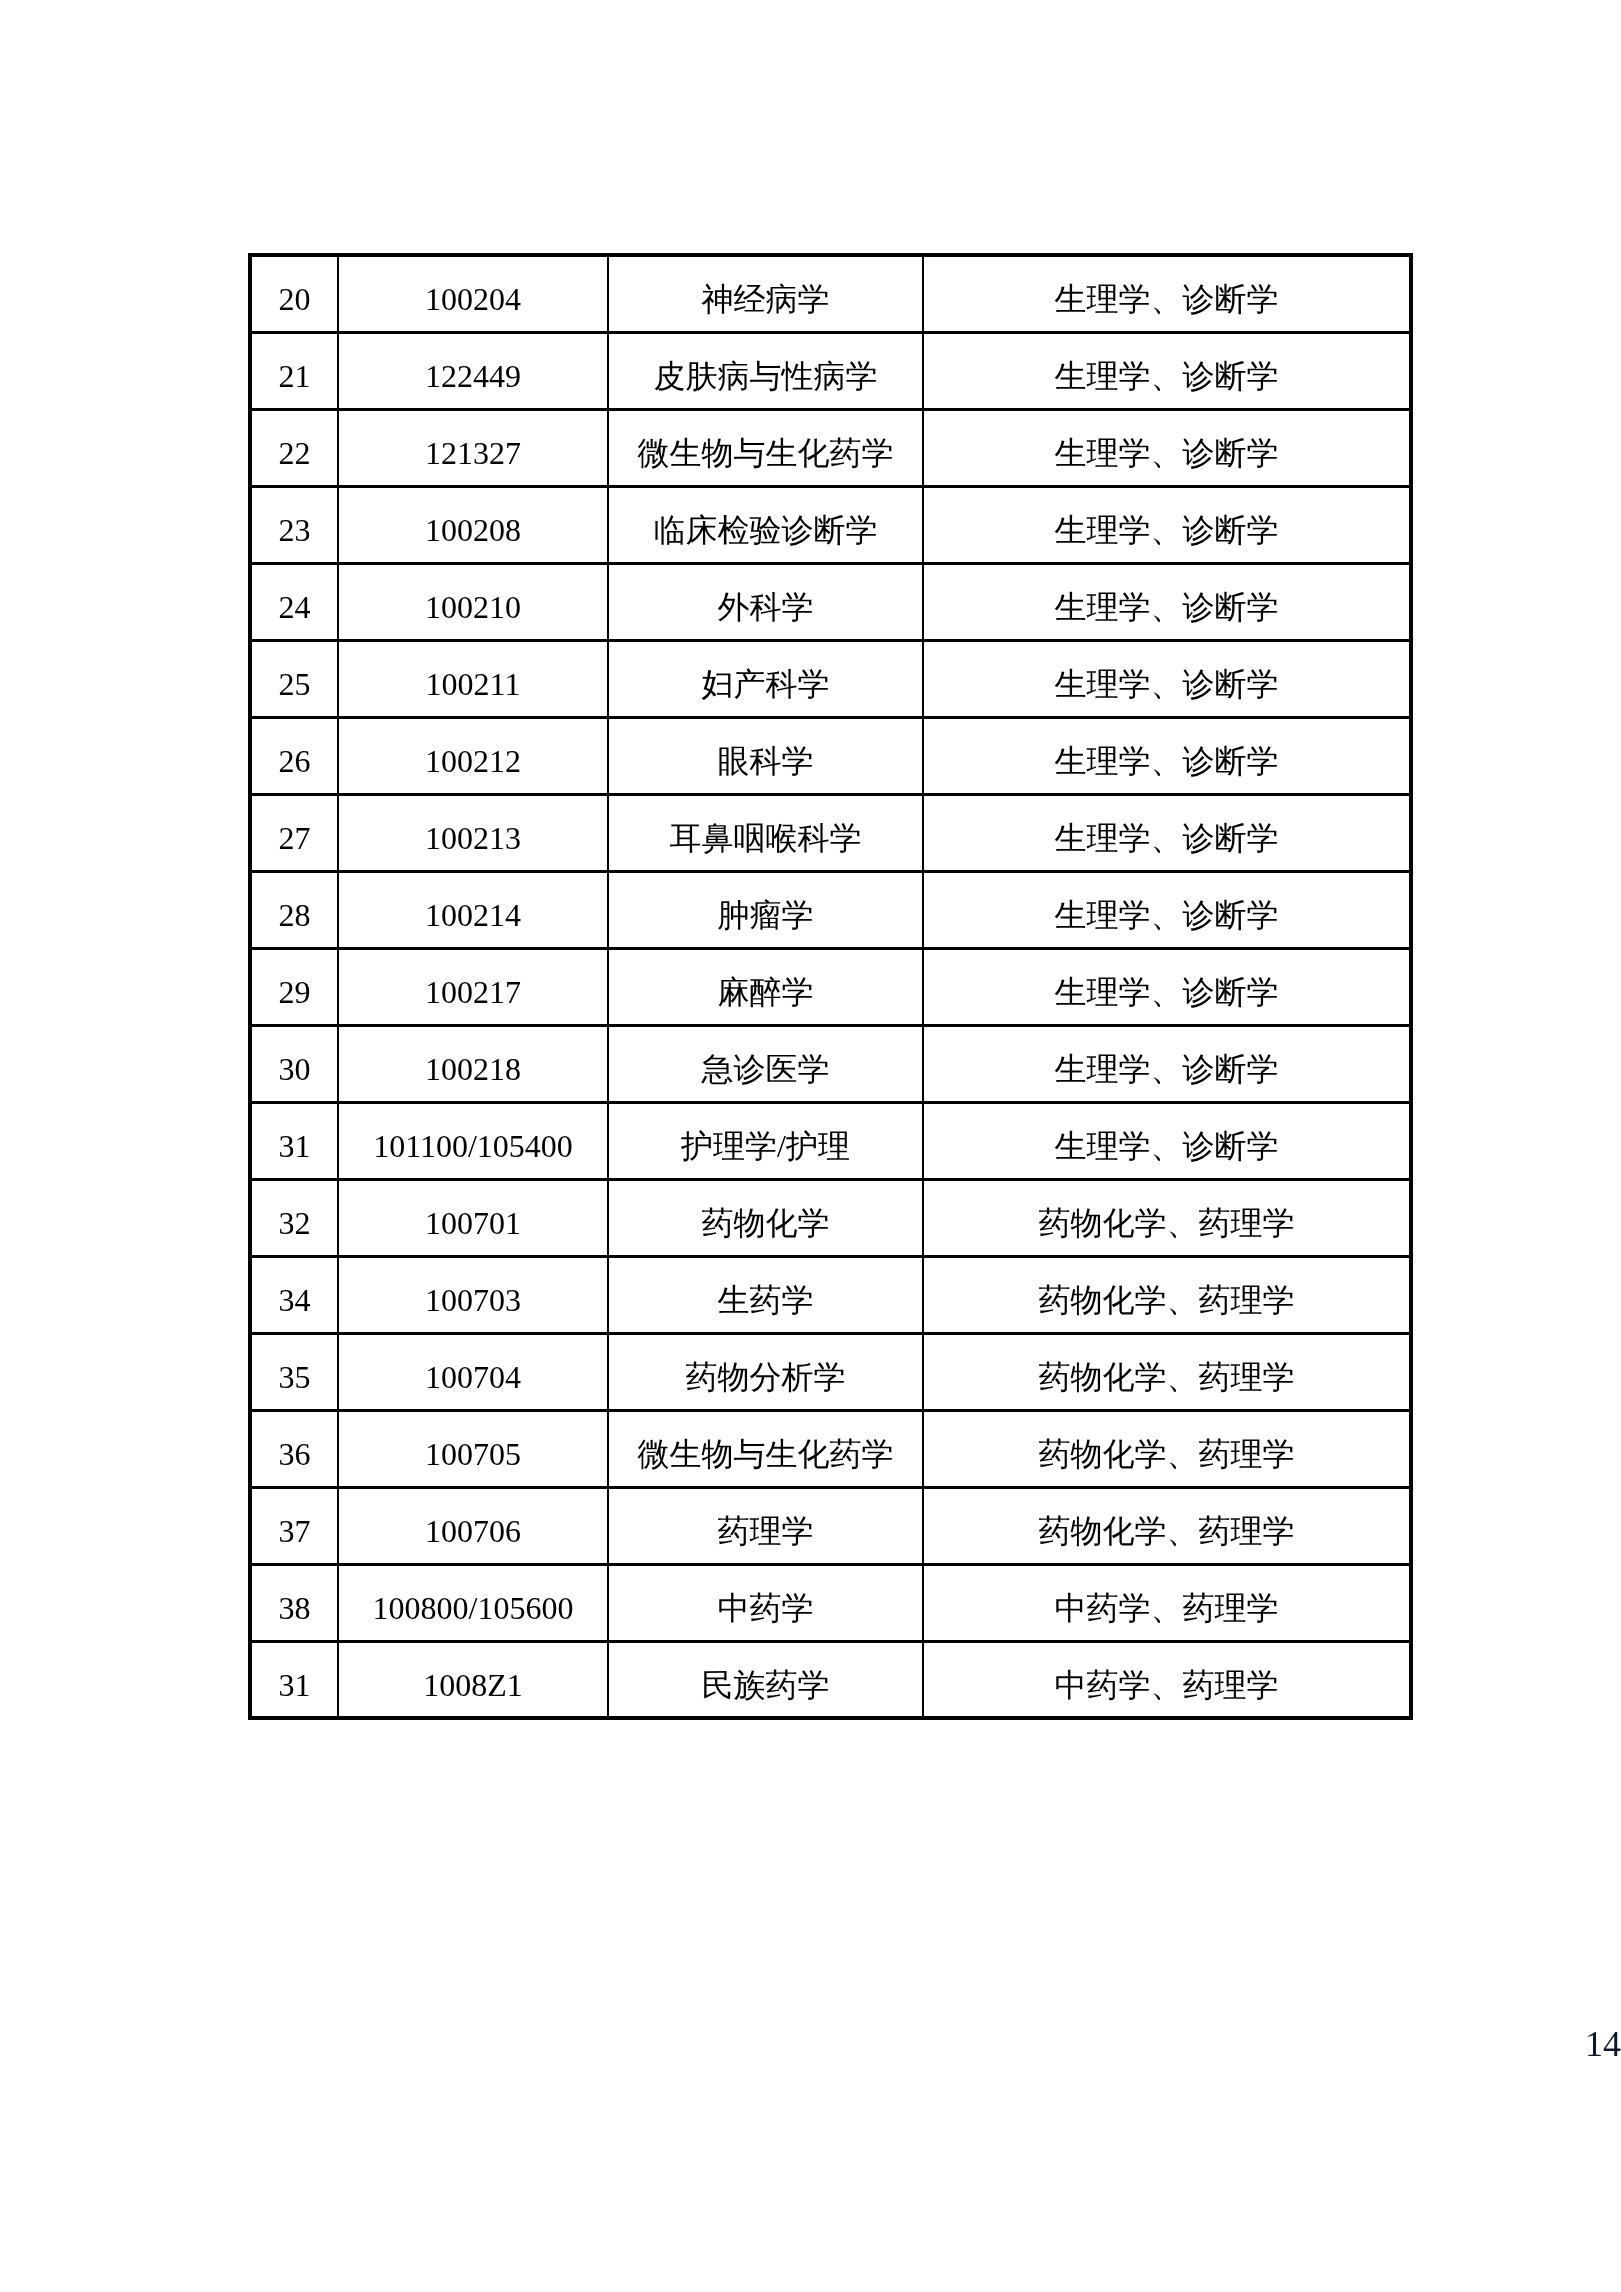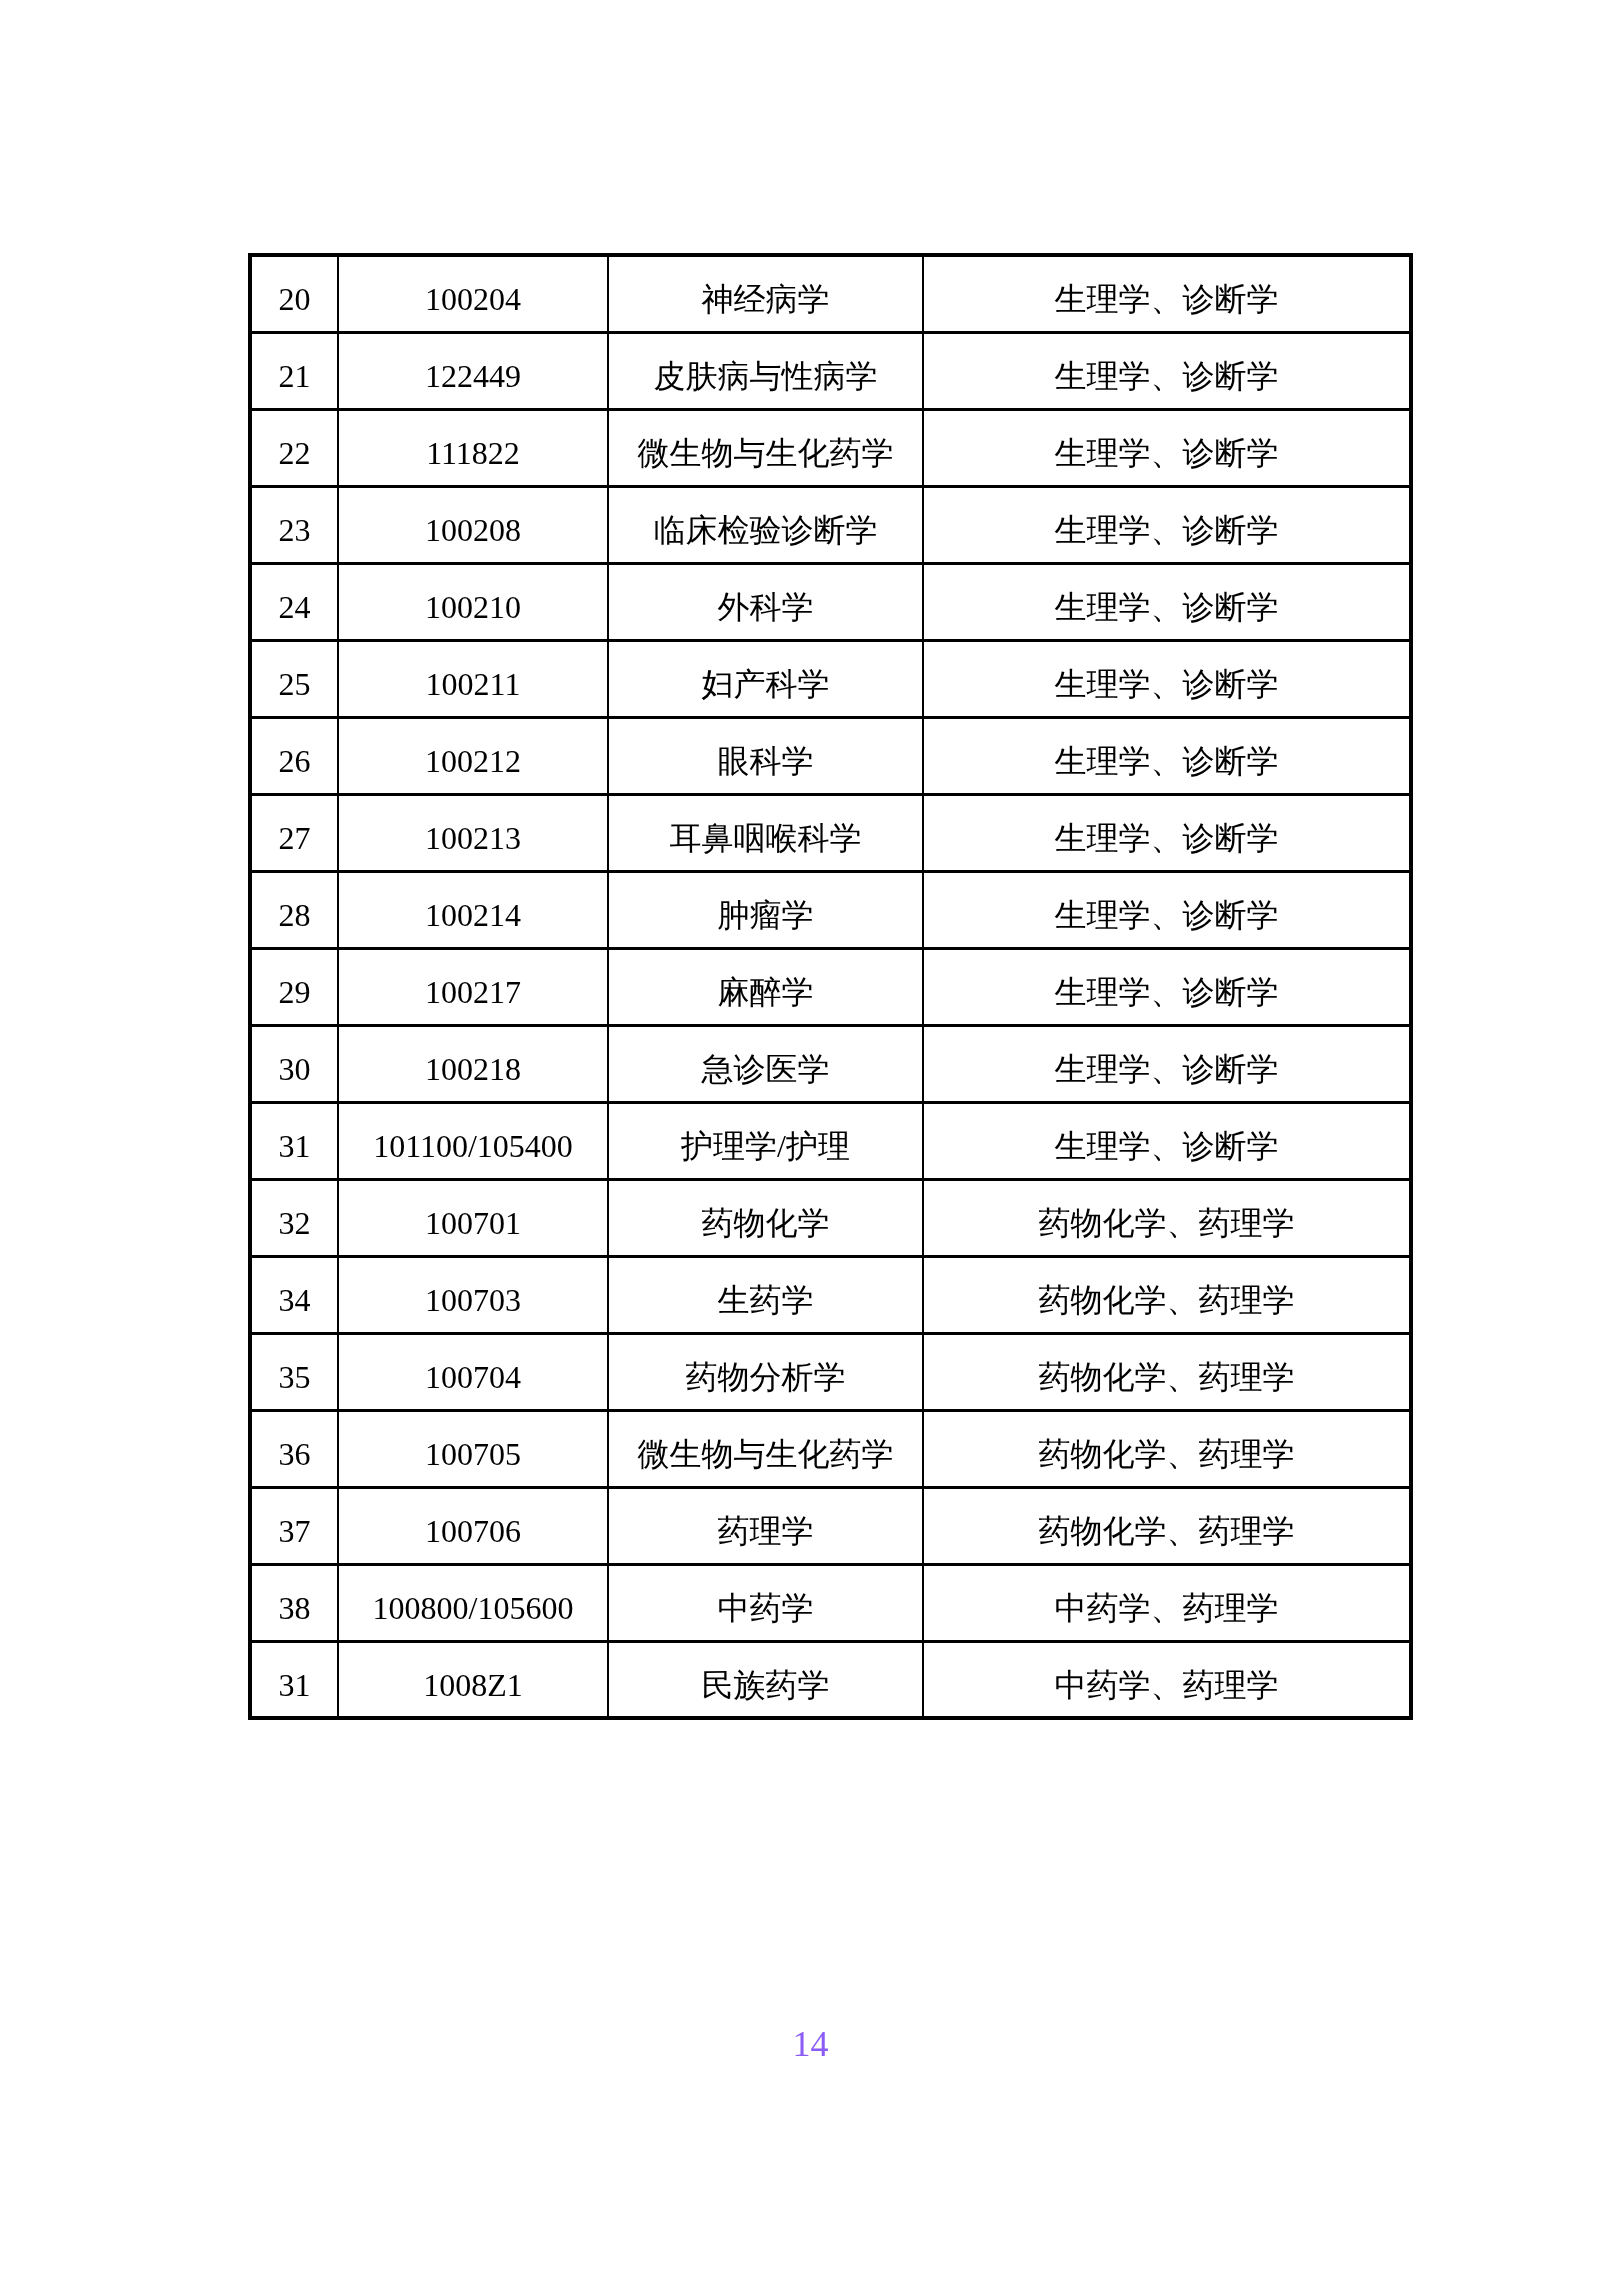--- a/index.html
+++ b/index.html
@@ -47,24 +47,24 @@
   col.c-num  { width: 88px;  }
   col.c-code { width: 270px; }
   col.c-name { width: 315px; }
   col.c-exam { width: 488px; }
 
   .page-number {
     position: absolute;
     top: 2026px;
     left: 0;
     width: 100%;
-    text-align: center;
+    text-align: right;
     font-size: 36px;
     line-height: 1;
-    color: #8b5cf6;
+    color: #0f172a;
   }
 </style>
 </head>
 <body>
 
 <div class="page">
 
   <table class="doc-table">
     <colgroup>
       <col class="c-num">
@@ -80,21 +80,21 @@
           <td>生理学、诊断学</td>
         </tr>
         <tr>
           <td>21</td>
           <td>122449</td>
           <td>皮肤病与性病学</td>
           <td>生理学、诊断学</td>
         </tr>
         <tr>
           <td>22</td>
-          <td>111822</td>
+          <td>121327</td>
           <td>微生物与生化药学</td>
           <td>生理学、诊断学</td>
         </tr>
         <tr>
           <td>23</td>
           <td>100208</td>
           <td>临床检验诊断学</td>
           <td>生理学、诊断学</td>
         </tr>
         <tr>

